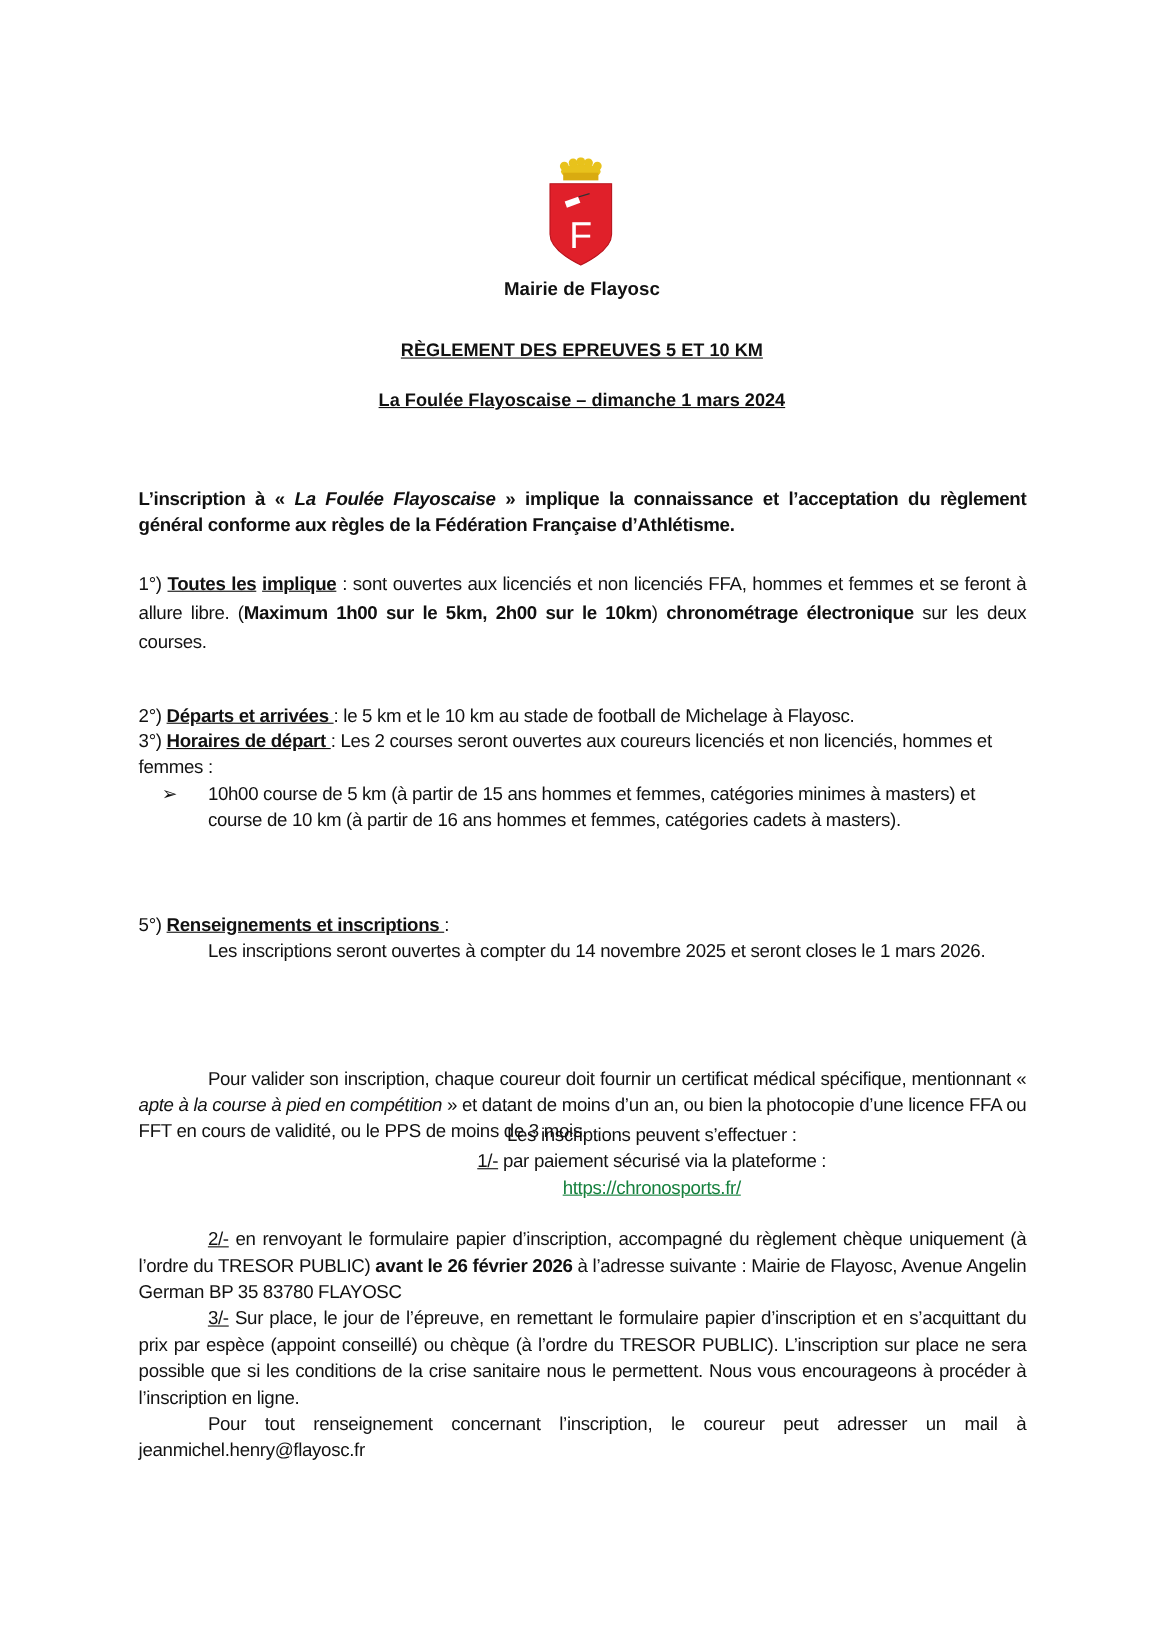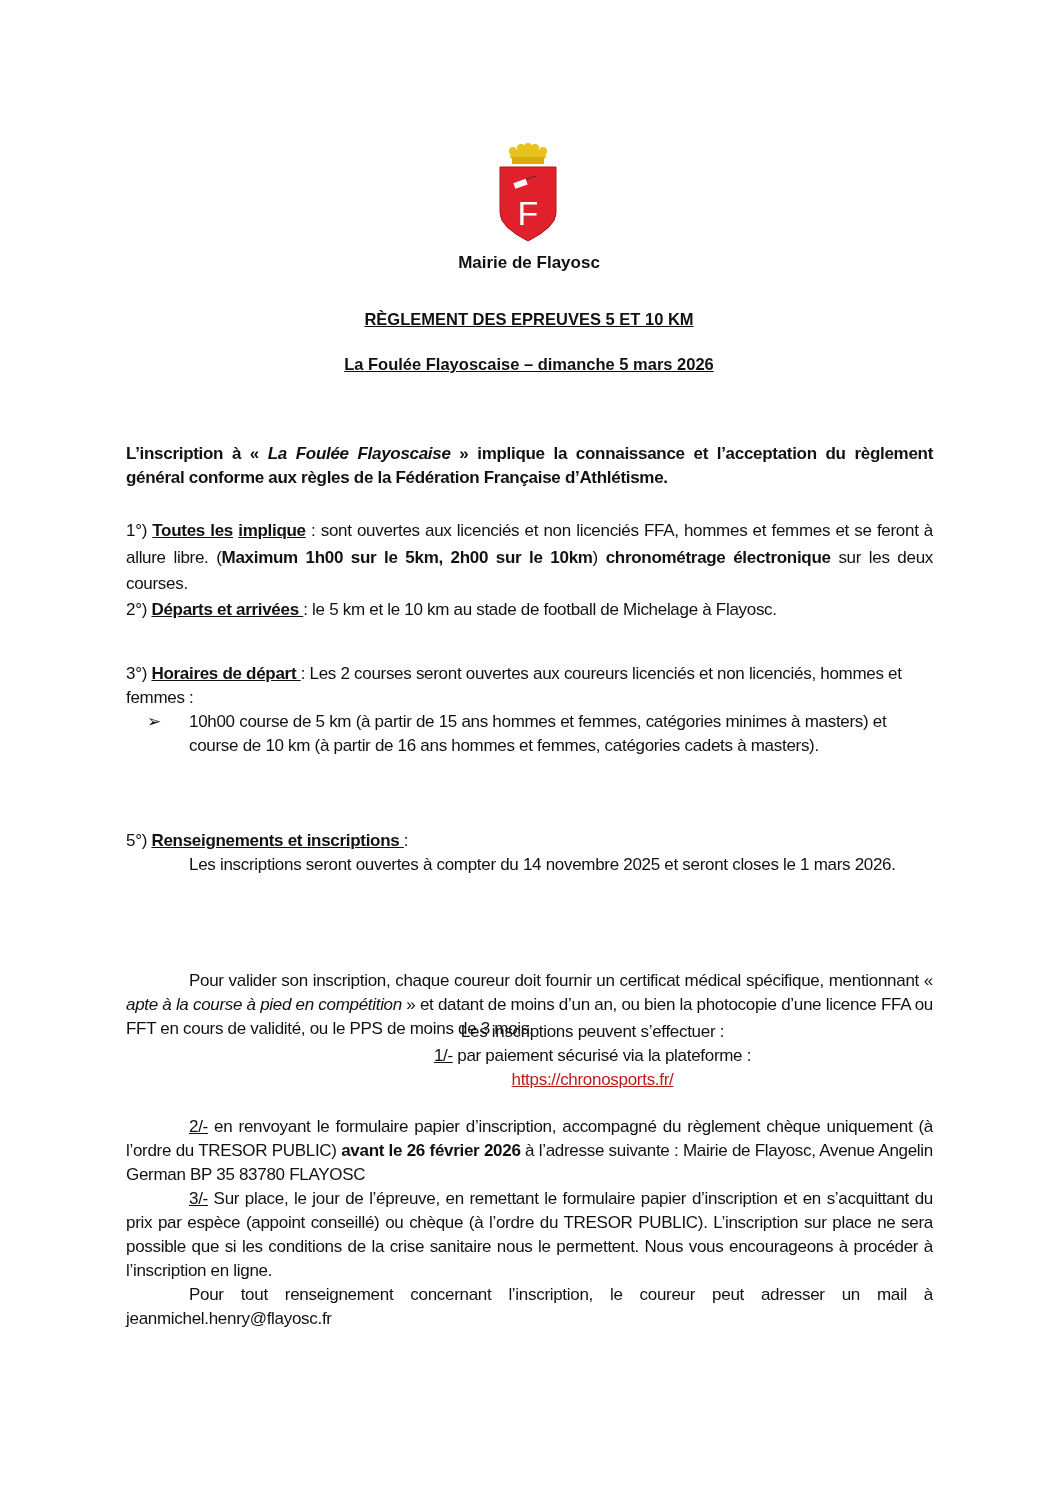--- a/index.html
+++ b/index.html
@@ -16,21 +16,21 @@
     .txt { position: absolute; left: 126px; width: 807px; font-size: 17px; line-height: 24px;
            text-align: justify; letter-spacing: -0.3px; }
     .txt p { margin: 0; }
     .b { font-weight: bold; }
     .u { text-decoration: underline; }
     .i { font-style: italic; }
     .ind { text-indent: 63px; }
     .padl { padding-left: 63px; }
     .bullet { position: relative; padding-left: 63px; }
     .bullet .arrow { position: absolute; left: 21px; top: 0; }
-    a.link { color: #b91c1c; text-decoration: underline; }
+    a.link { color: #15803d; text-decoration: underline; }
   </style>
 </head>
 <body>
 
 <div class="page">
 
   <svg class="crest" viewBox="0 0 64 100">
     <ellipse cx="32" cy="13" rx="18" ry="7" fill="#e8c21c"></ellipse>
     <circle cx="17" cy="8" r="4" fill="#e8c21c"></circle>
     <circle cx="25" cy="5" r="4" fill="#e8c21c"></circle>
@@ -40,31 +40,31 @@
     <rect x="16" y="14" width="32" height="7" fill="#d9ab10"></rect>
     <path d="M4 24 H60 V70 Q60 84 32 98 Q4 84 4 70 Z" fill="#e0202a" stroke="#b8141d" stroke-width="1"></path>
     <rect x="18" y="38" width="13" height="6" fill="#ffffff" transform="rotate(-20 24 41)"></rect>
     <line x1="30" y1="36" x2="40" y2="33" stroke="#333" stroke-width="1"></line>
     <text x="32" y="82" text-anchor="middle" font-family="Liberation Sans, sans-serif" font-size="34" fill="#ffffff">F</text>
   </svg>
 
   <div class="mairie">Mairie de Flayosc</div>
 
   <div class="title t1">RÈGLEMENT DES EPREUVES 5 ET 10 KM</div>
-  <div class="title t2">La Foulée Flayoscaise – dimanche 5 mars 2026</div>
+  <div class="title t2">La Foulée Flayoscaise – dimanche 1 mars 2024</div>
 
   <div class="txt b" style="top:442px;">
     <span>L’inscription à « </span><span class="i">La Foulée Flayoscaise</span><span> » implique la connaissance et l’acceptation du règlement général conforme aux règles de la Fédération Française d’Athlétisme.</span>
   </div>
 
   <div class="txt" style="top:518px; line-height:26.5px;">
     <span>1°) </span><span class="b u">Toutes les</span> <span class="b u">implique</span><span> : sont ouvertes aux licenciés et non licenciés FFA, hommes et femmes et se feront à allure libre. (</span><span class="b">Maximum 1h00 sur le 5km, 2h00 sur le 10km</span><span>) </span><span class="b">chronométrage électronique</span><span> sur les deux courses.</span>
   </div>
 
-  <div class="txt" style="top:598px;">
+  <div class="txt" style="top:639px;">
     <span>2°) </span><span class="b u">Départs et arrivées </span><span>: le 5 km et le 10 km au stade de football de Michelage à Flayosc.</span>
   </div>
 
   <div class="txt" style="top:662px; text-align:left; line-height:24px;">
     <p><span>3°) </span><span class="b u">Horaires de départ </span><span>: Les 2 courses seront ouvertes aux coureurs licenciés et non licenciés, hommes et femmes :</span></p>
     <p class="bullet"><span class="arrow">➢</span><span>10h00 course de 5 km (à partir de 15 ans hommes et femmes, catégories minimes à masters) et course de 10 km (à partir de 16 ans hommes et femmes, catégories cadets à masters).</span></p>
   </div>
 
 
   <div class="txt" style="top:829px;">

